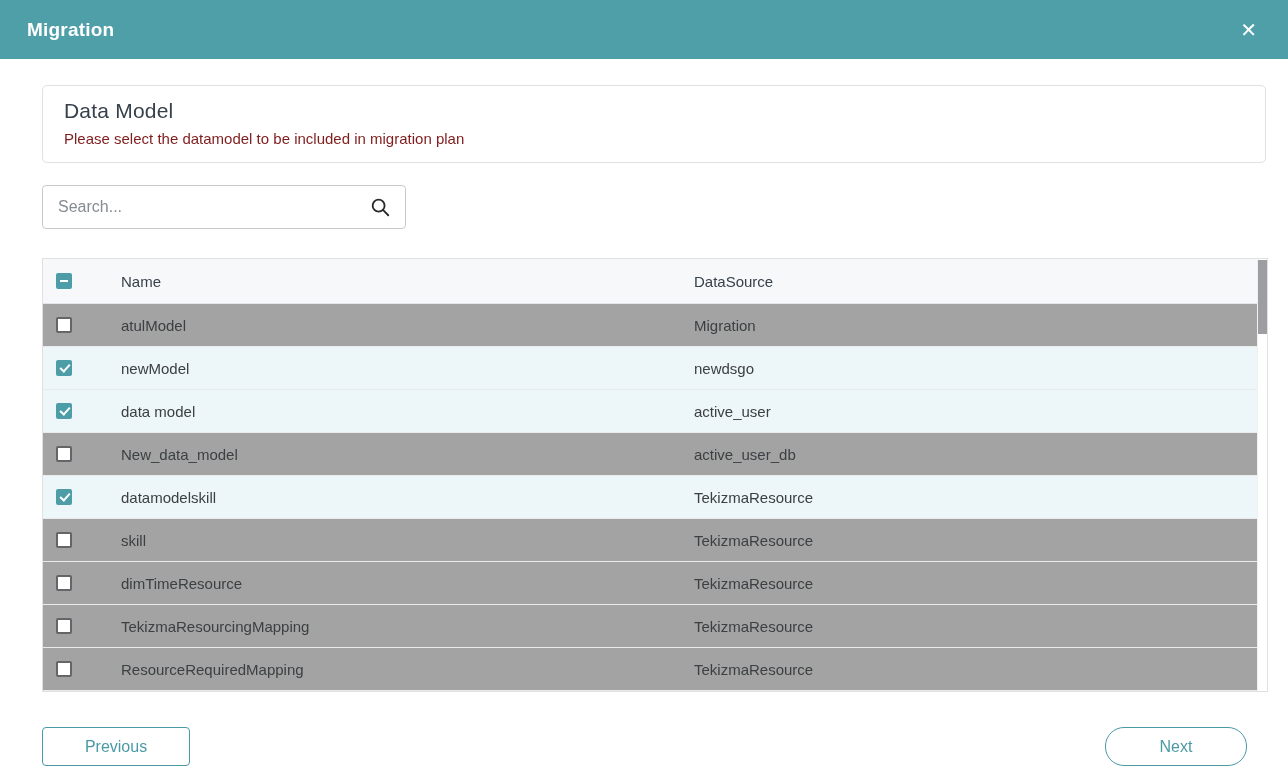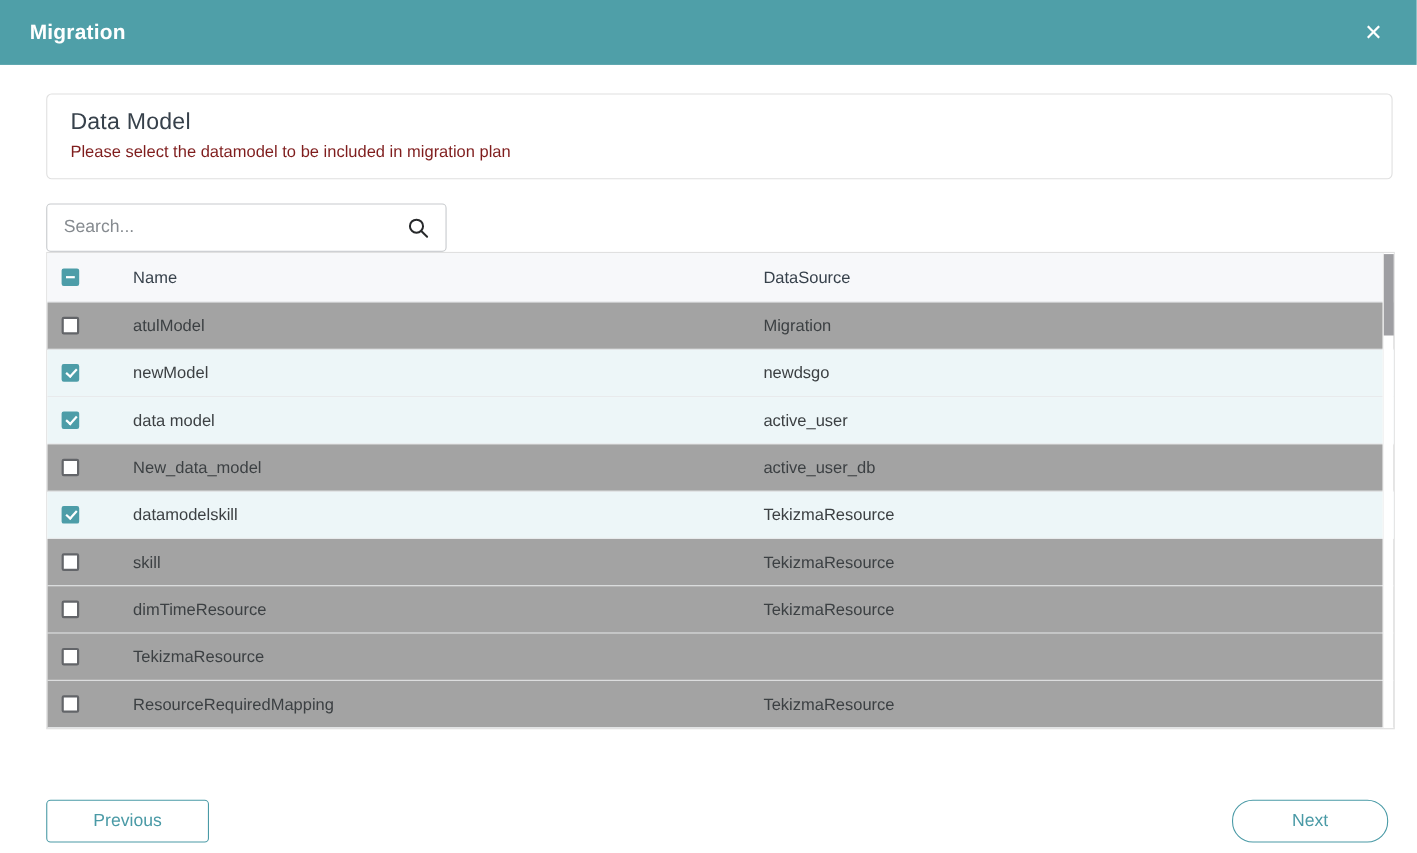--- a/index.html
+++ b/index.html
@@ -87,20 +87,21 @@
     color: #3c4043;
     font-family: inherit;
     background: transparent;
   }
   .search-input::placeholder { color: #868b90; }
   .search-icon { display: flex; align-items: center; cursor: pointer; }
 
   
   .table-wrap {
     width: 1226px;
+    margin-top: 29px;
     border: 1px solid #e0e0e0;
     height: 434px;
     overflow: hidden;
     position: relative;
     background: #ffffff;
   }
   .thead {
     display: flex;
     align-items: center;
     height: 45px;
@@ -171,21 +172,21 @@
     position: absolute;
     top: 1px; left: 0;
     width: 10px;
     height: 74px;
     background: #9e9ea2;
   }
 
   
   .footer {
     position: absolute;
-    left: 42px; right: 26px;
+    left: 42px; right: 41px;
     top: 727px;
     display: flex;
     justify-content: space-between;
   }
   .nav-btn {
     background: #ffffff;
     border: 1px solid #4a9aa6;
     border-radius: 4px;
     color: #4a9aa6;
     font-size: 16px;
@@ -286,20 +287,21 @@
       <span class="checkbox"></span>
     </div>
     <div class="col-name cell-name">dimTimeResource</div>
     <div class="col-ds cell-ds">TekizmaResource</div>
   </div>
 
   <div class="trow">
     <div class="col-check">
       <span class="checkbox"></span>
     </div>
+    <div class="col-name cell-name">TekizmaResourcingMapping</div>
     <div class="col-ds cell-ds">TekizmaResource</div>
   </div>
 
   <div class="trow">
     <div class="col-check">
       <span class="checkbox"></span>
     </div>
     <div class="col-name cell-name">ResourceRequiredMapping</div>
     <div class="col-ds cell-ds">TekizmaResource</div>
   </div>

